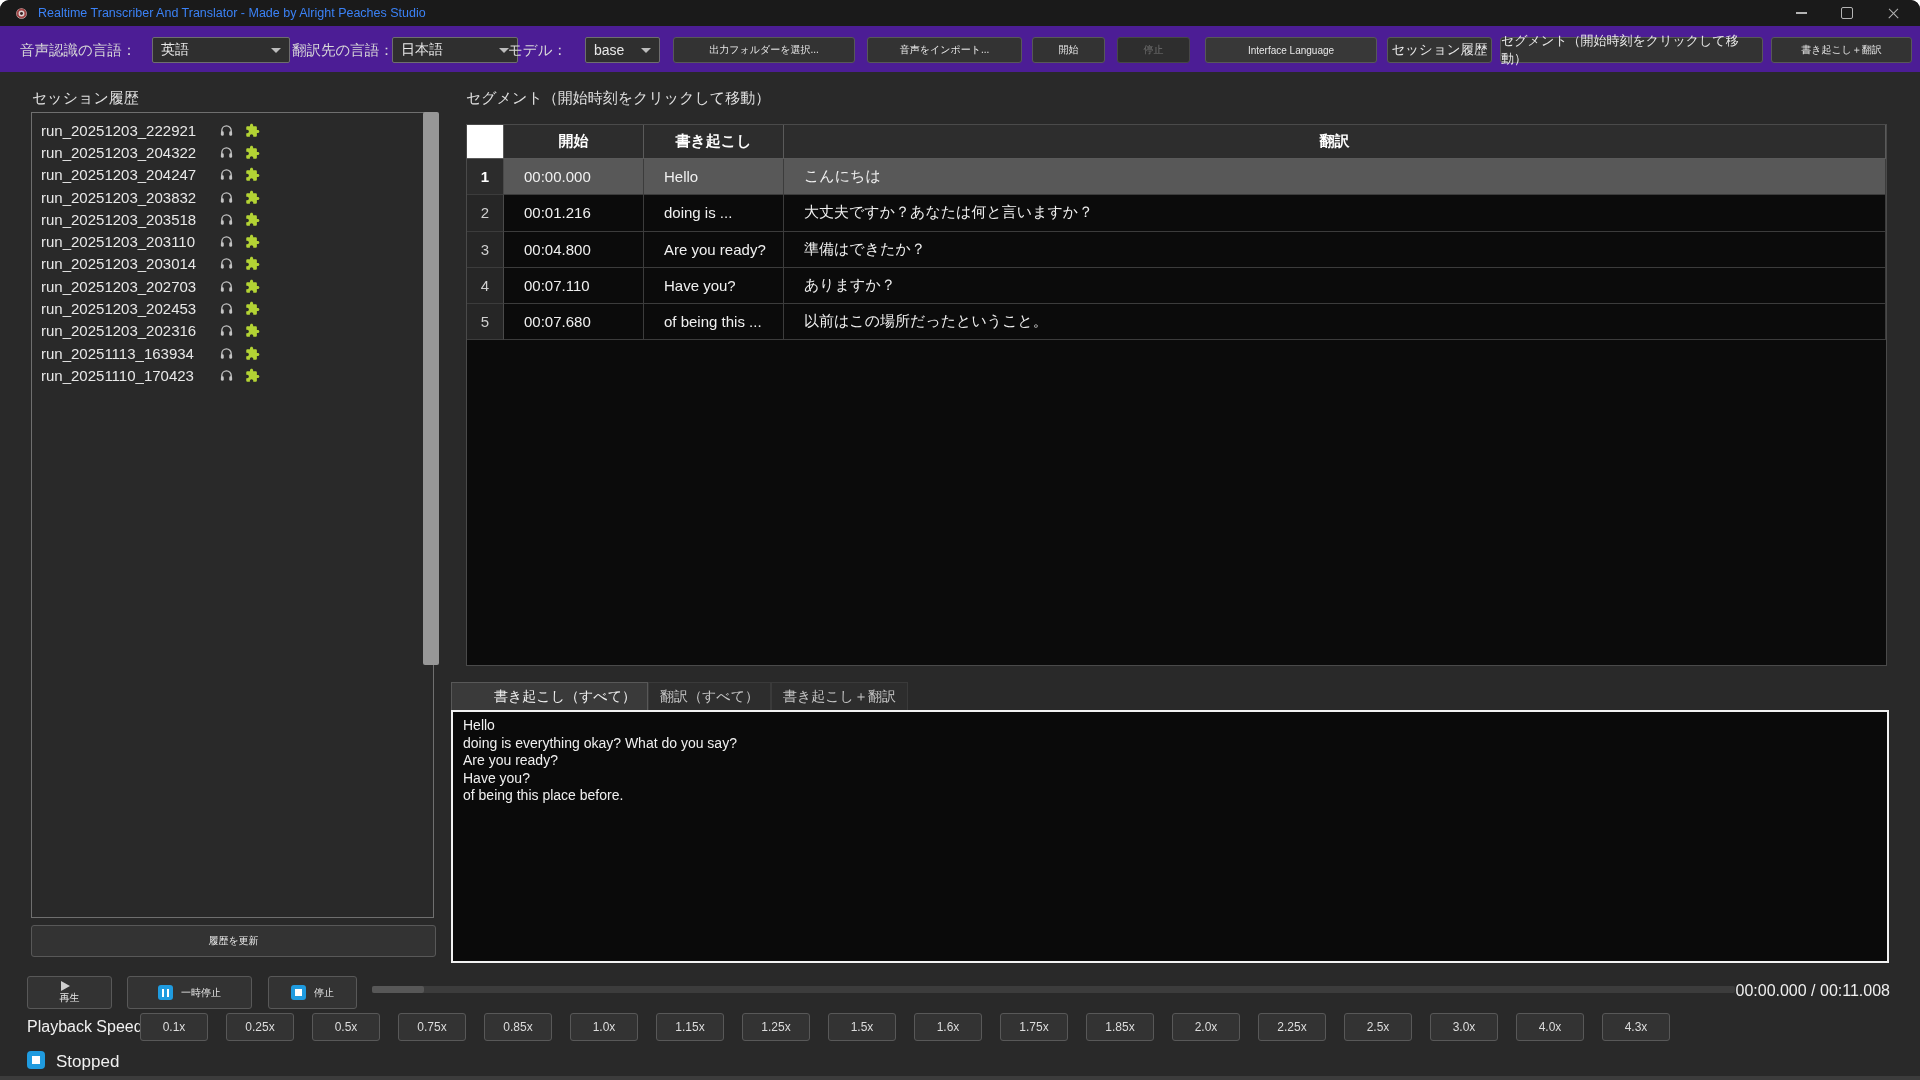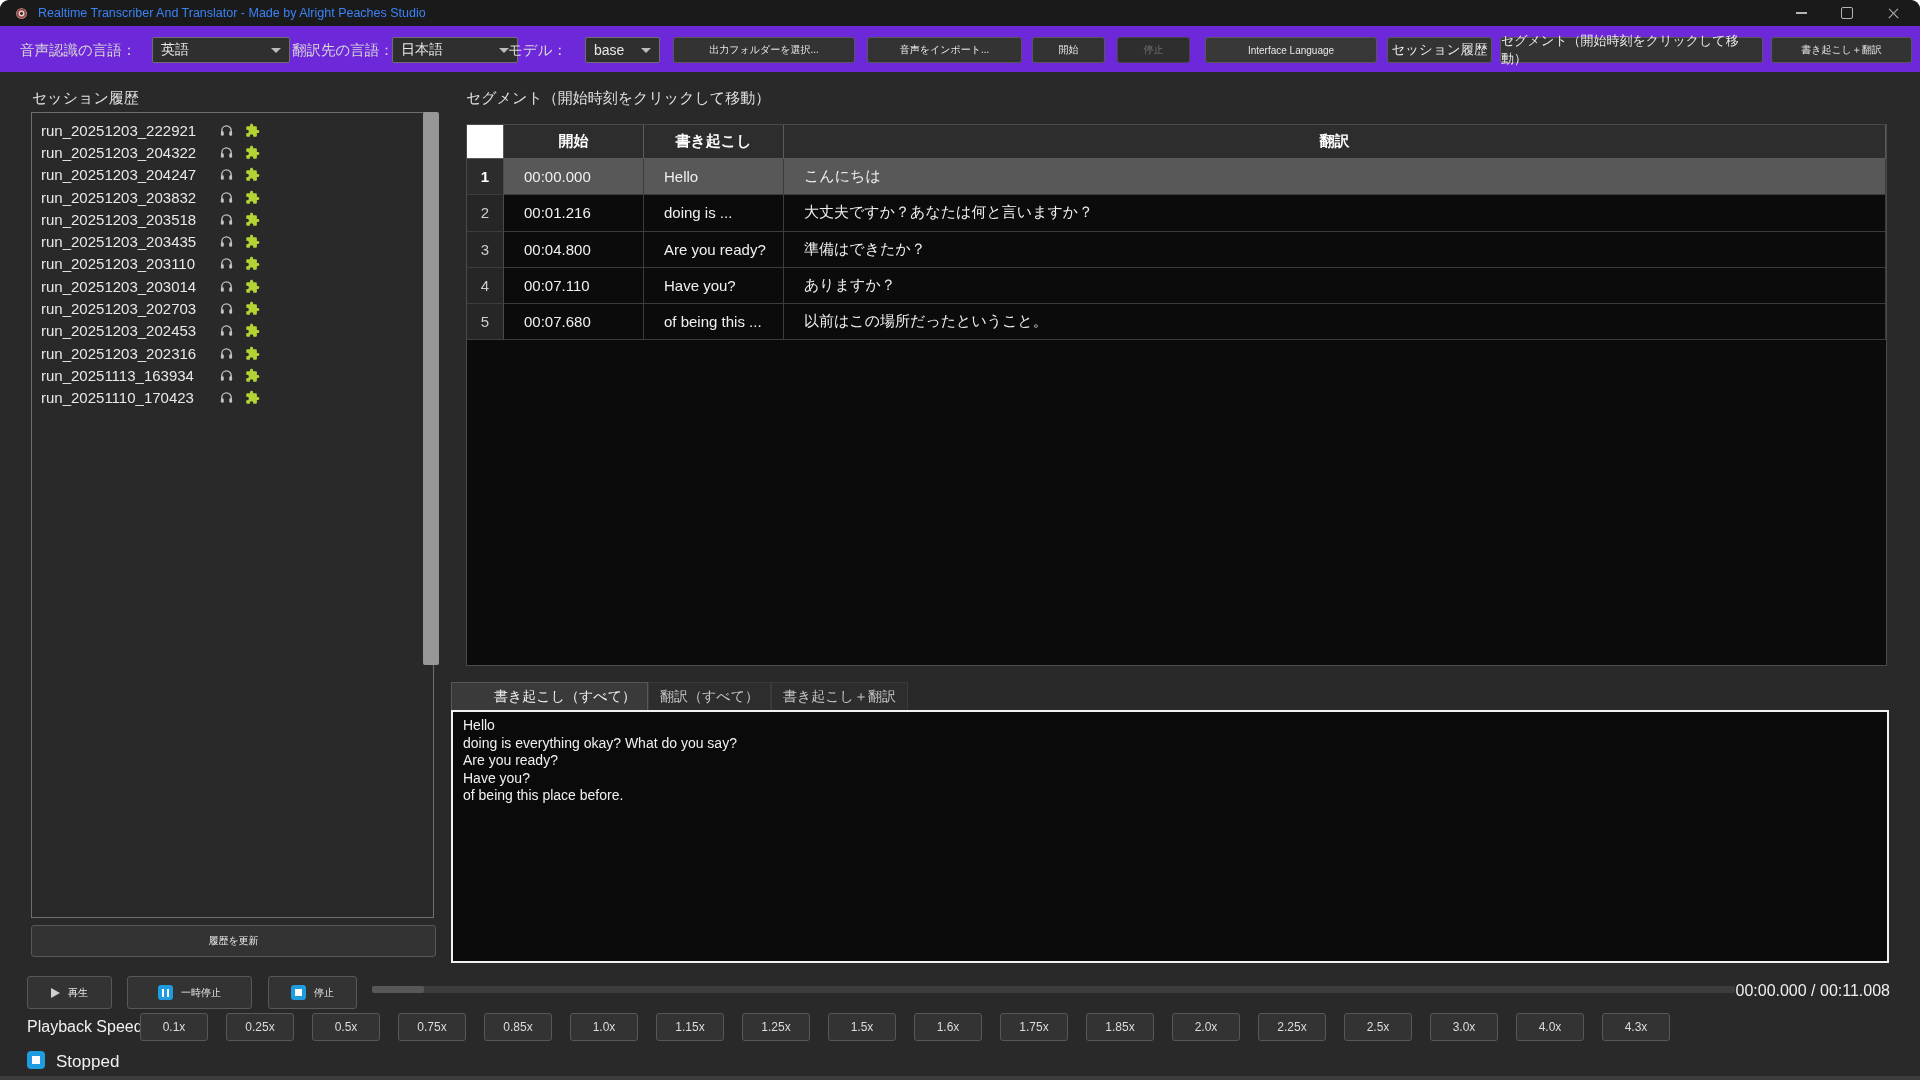--- a/index.html
+++ b/index.html
@@ -10,21 +10,21 @@
   .app-icon{margin-left:15px;display:flex;align-items:center;}
   .win-title{margin-left:10px;font-size:12.5px;color:#3b82f6;}
   .win-controls{position:absolute;right:4px;top:0;height:26px;display:flex;}
   .winbtn{width:46px;height:26px;display:flex;align-items:center;justify-content:center;}
   .g-min{width:11px;height:1.4px;background:#b4b4b4;}
   .g-max{width:10px;height:10px;border:1.4px solid #b4b4b4;border-radius:2px;}
   .g-close{position:relative;width:13px;height:13px;}
   .g-close::before,.g-close::after{content:"";position:absolute;left:0;top:6px;width:13px;height:1.4px;background:#b4b4b4;}
   .g-close::before{transform:rotate(45deg);} .g-close::after{transform:rotate(-45deg);}
   
-  .toolbar{position:absolute;top:26px;left:0;right:0;height:46px;background:#6d28d9;}
+  .toolbar{position:absolute;top:26px;left:0;right:0;height:46px;background:#4c1d95;}
   .toolbar>*{position:absolute;top:11px;height:26px;box-sizing:border-box;}
   .tb-label{display:flex;align-items:center;color:#d8d8d8;font-size:14.5px;}
   .combo{display:flex;align-items:center;background:#2f2f2f;border:1px solid #6e6e6e;border-radius:2px;padding:0 8px;color:#e8e8e8;font-size:14px;}
   .combo .arrow{margin-left:auto;width:0;height:0;border-left:5px solid transparent;border-right:5px solid transparent;border-top:5px solid #bcbcbc;}
   .btn{display:flex;align-items:center;justify-content:center;background:#333333;border:1px solid #585858;border-radius:3px;color:#e8e8e8;font-size:10px;}
   .btn.small-text{font-size:13.5px;}
   .btn.disabled{background:#2e2e2e;border-color:#474747;color:#737373;}
   #c-src{left:152px;width:138px;} #c-tgt{left:392px;width:126px;} #c-model{left:585px;width:75px;}
   #l-src{left:20px;} #l-tgt{left:292px;} #l-model{left:508px;}
   #b-folder{left:673px;width:182px;} #b-import{left:867px;width:155px;}
@@ -54,21 +54,21 @@
   .rh.sel{color:#ffffff;font-weight:bold;background:#2c2c2c;}
   .filler{grid-column:1 / -1;background:#0b0b0b;}
   
   .tabs{position:absolute;left:451px;top:682px;height:28px;display:flex;}
   .tab{display:flex;align-items:center;padding:0 11px;font-size:14px;color:#c6c6c6;background:#2d2d2d;border:1px solid #3a3a3a;border-bottom:none;box-sizing:border-box;}
   .tab.active{background:#3a3a3a;color:#f2f2f2;border-color:#585858;padding-left:42px;}
   .transcript{position:absolute;left:451px;top:710px;width:1438px;height:253px;border:2px solid #f2f2f2;background:#0a0a0a;box-sizing:border-box;
               color:#f0f0f0;font-size:14px;line-height:17.5px;padding:5px 10px;white-space:pre;overflow:hidden;}
   
   .pb-btn{position:absolute;top:976px;height:31px;}
-  #pb-play{left:27px;width:83px;} #pb-pause{left:127px;width:123px;} #pb-stop{left:268px;width:87px;}
+  #pb-play{left:27px;width:83px;flex-direction:column;} #pb-pause{left:127px;width:123px;} #pb-stop{left:268px;width:87px;}
   .tri-play{width:0;height:0;border-top:5.5px solid transparent;border-bottom:5.5px solid transparent;border-left:9px solid #d0d0d0;margin-right:8px;}
   .ic-pause{width:15px;height:15px;background:#1f9bdf;border-radius:3px;display:flex;align-items:center;justify-content:center;gap:2.5px;margin-right:8px;}
   .ic-pause i{display:block;width:2.6px;height:8px;background:#ffffff;}
   .ic-stop{width:15px;height:15px;background:#1f9bdf;border-radius:3px;display:flex;align-items:center;justify-content:center;margin-right:8px;}
   .ic-stop i{display:block;width:7px;height:7px;background:#ffffff;}
   .slider{position:absolute;left:372px;top:986px;width:1363px;height:7px;background:#3c3c3c;border-radius:2px;}
   .slider .handle{position:absolute;left:0;top:0;width:52px;height:7px;background:#575757;border-radius:2px;}
   .time{position:absolute;right:30px;top:982px;font-size:16px;color:#efefef;}
   
   .speed-label{position:absolute;left:27px;top:1018px;font-size:16px;color:#f0f0f0;}
@@ -210,35 +210,20 @@
         <rect x="16.4" y="13.2" width="4.6" height="7.2" rx="2.2" fill="#c4c4c4"></rect>
       </svg>
     </span>
     <span class="icon-puz">
       <svg width="15" height="15" viewBox="0 0 24 24">
         <path fill="#b3d334" d="M20.5 11H19V7c0-1.1-.9-2-2-2h-4V3.5C13 2.12 11.88 1 10.5 1S8 2.12 8 3.5V5H4c-1.1 0-2 .9-2 2v3.8h1.5c1.49 0 2.7 1.21 2.7 2.7S5 16.2 3.5 16.2H2V20c0 1.1.9 2 2 2h3.8v-1.5c0-1.49 1.21-2.7 2.7-2.7 1.49 0 2.7 1.21 2.7 2.7V22H17c1.1 0 2-.9 2-2v-4h1.5c1.38 0 2.5-1.12 2.5-2.5S21.88 11 20.5 11z"></path>
       </svg>
     </span>
   </div>
 
-  <div class="s-item">
-    <span class="s-label">run_20251203_203435</span>
-    <span class="icon-hp">
-      <svg width="15" height="15" viewBox="0 0 24 24">
-        <path d="M4.5 15v-3a7.5 7.5 0 0 1 15 0v3" fill="none" stroke="#c4c4c4" stroke-width="2.1"></path>
-        <rect x="3" y="13.2" width="4.6" height="7.2" rx="2.2" fill="#c4c4c4"></rect>
-        <rect x="16.4" y="13.2" width="4.6" height="7.2" rx="2.2" fill="#c4c4c4"></rect>
-      </svg>
-    </span>
-    <span class="icon-puz">
-      <svg width="15" height="15" viewBox="0 0 24 24">
-        <path fill="#b3d334" d="M20.5 11H19V7c0-1.1-.9-2-2-2h-4V3.5C13 2.12 11.88 1 10.5 1S8 2.12 8 3.5V5H4c-1.1 0-2 .9-2 2v3.8h1.5c1.49 0 2.7 1.21 2.7 2.7S5 16.2 3.5 16.2H2V20c0 1.1.9 2 2 2h3.8v-1.5c0-1.49 1.21-2.7 2.7-2.7 1.49 0 2.7 1.21 2.7 2.7V22H17c1.1 0 2-.9 2-2v-4h1.5c1.38 0 2.5-1.12 2.5-2.5S21.88 11 20.5 11z"></path>
-      </svg>
-    </span>
-  </div>
 
   <div class="s-item">
     <span class="s-label">run_20251203_203110</span>
     <span class="icon-hp">
       <svg width="15" height="15" viewBox="0 0 24 24">
         <path d="M4.5 15v-3a7.5 7.5 0 0 1 15 0v3" fill="none" stroke="#c4c4c4" stroke-width="2.1"></path>
         <rect x="3" y="13.2" width="4.6" height="7.2" rx="2.2" fill="#c4c4c4"></rect>
         <rect x="16.4" y="13.2" width="4.6" height="7.2" rx="2.2" fill="#c4c4c4"></rect>
       </svg>
     </span>

